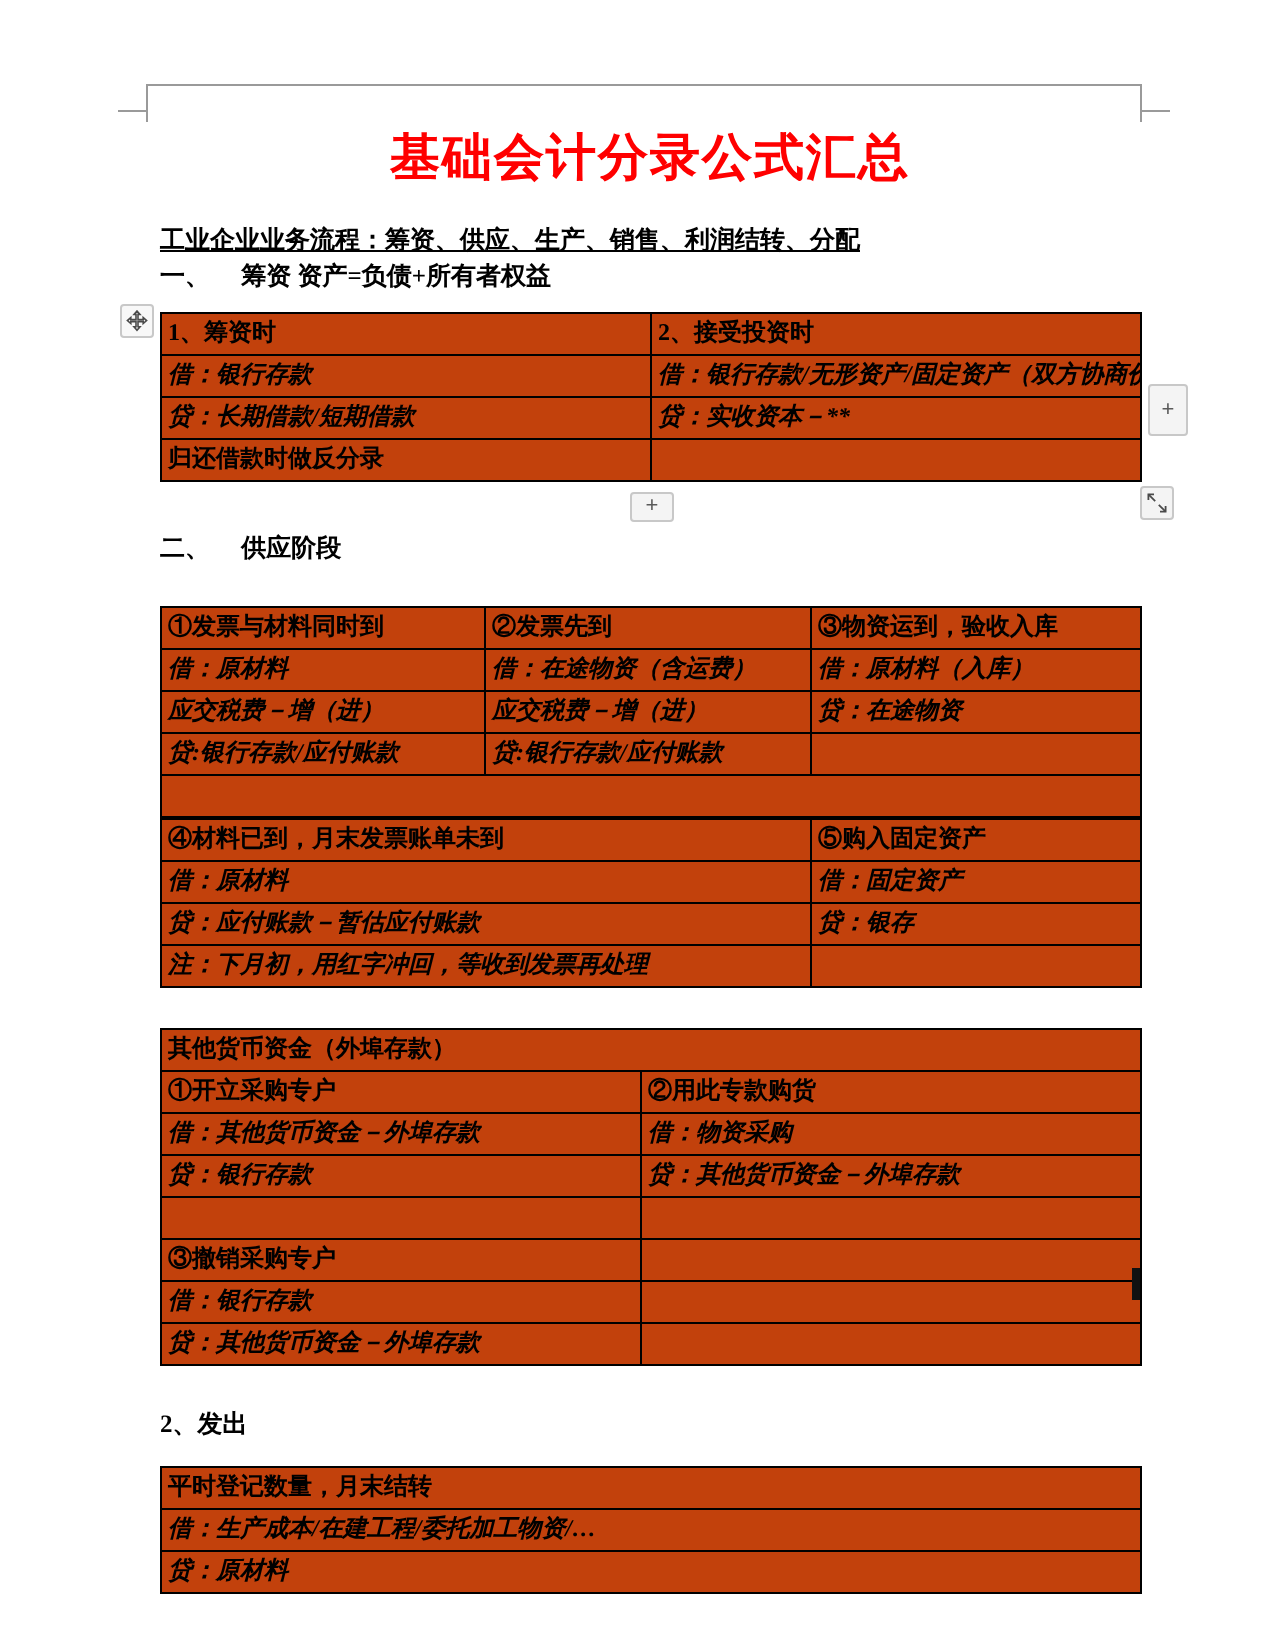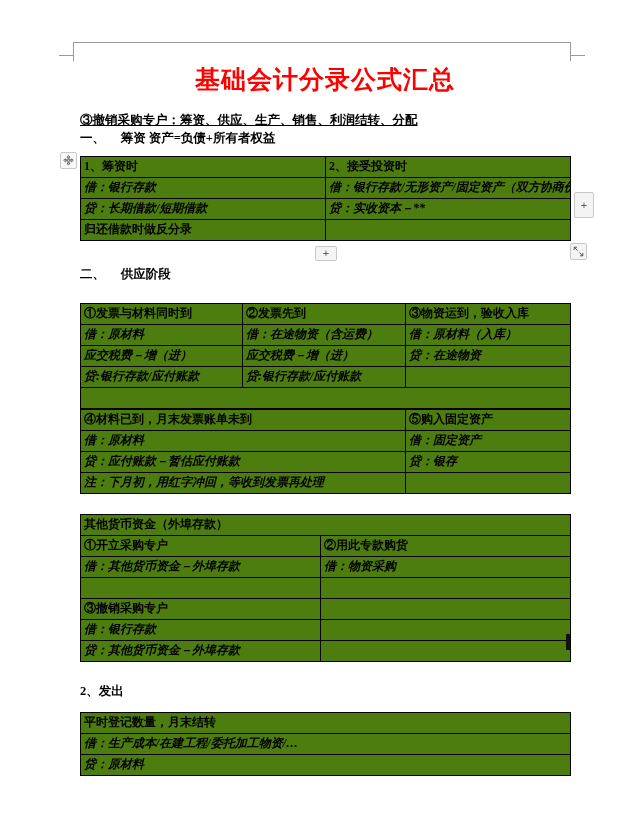--- a/index.html
+++ b/index.html
@@ -81,21 +81,21 @@
   .spacer-12 { height: 12px; }
   .spacer-16 { height: 16px; }
   .spacer-20 { height: 20px; }
   .spacer-24 { height: 24px; }
 
   
   table.jtab {
     border-collapse: collapse;
     table-layout: fixed;
     width: 490px;
-    background: #4d7c0f;
+    background: #c2410c;
   }
   table.jtab td {
     border: 1px solid #000000;
     padding: 1px 3px 2px 3px;
     font-size: 12px;
     font-weight: bold;
     line-height: 1.25;
     height: 17px;
     vertical-align: middle;
     color: #000000;
@@ -172,21 +172,21 @@
   <div class="margin-mark tr"></div>
   <div class="margin-tick l"></div>
   <div class="margin-tick r"></div>
 
   <div class="content">
 
     <h1 class="doc-title">基础会计分录公式汇总</h1>
 
     <div class="spacer-16"></div>
 
-    <p class="para underline">③撤销采购专户：筹资、供应、生产、销售、利润结转、分配</p>
+    <p class="para underline">工业企业业务流程：筹资、供应、生产、销售、利润结转、分配</p>
     <p class="para">一、     筹资 资产=负债+所有者权益</p>
 
     <div class="spacer-8"></div>
 
     <table class="jtab">
       <colgroup>
           <col class="w-half">
           <col class="w-half">
         </colgroup>
       <tbody>
@@ -287,20 +287,24 @@
           <tr>
             <td class="black" colspan="2">其他货币资金（外埠存款）</td>
           </tr>
           <tr>
             <td class="black">①开立采购专户</td>
             <td class="black">②用此专款购货</td>
           </tr>
           <tr>
             <td class="red">借：其他货币资金－外埠存款</td>
             <td class="red">借：物资采购</td>
+          </tr>
+          <tr>
+            <td class="red ind">贷：银行存款</td>
+            <td class="red ind">贷：其他货币资金－外埠存款</td>
           </tr>
           <tr>
             <td class="black"></td>
             <td class="black"></td>
           </tr>
           <tr>
             <td class="black">③撤销采购专户</td>
             <td class="black"></td>
           </tr>
           <tr>

